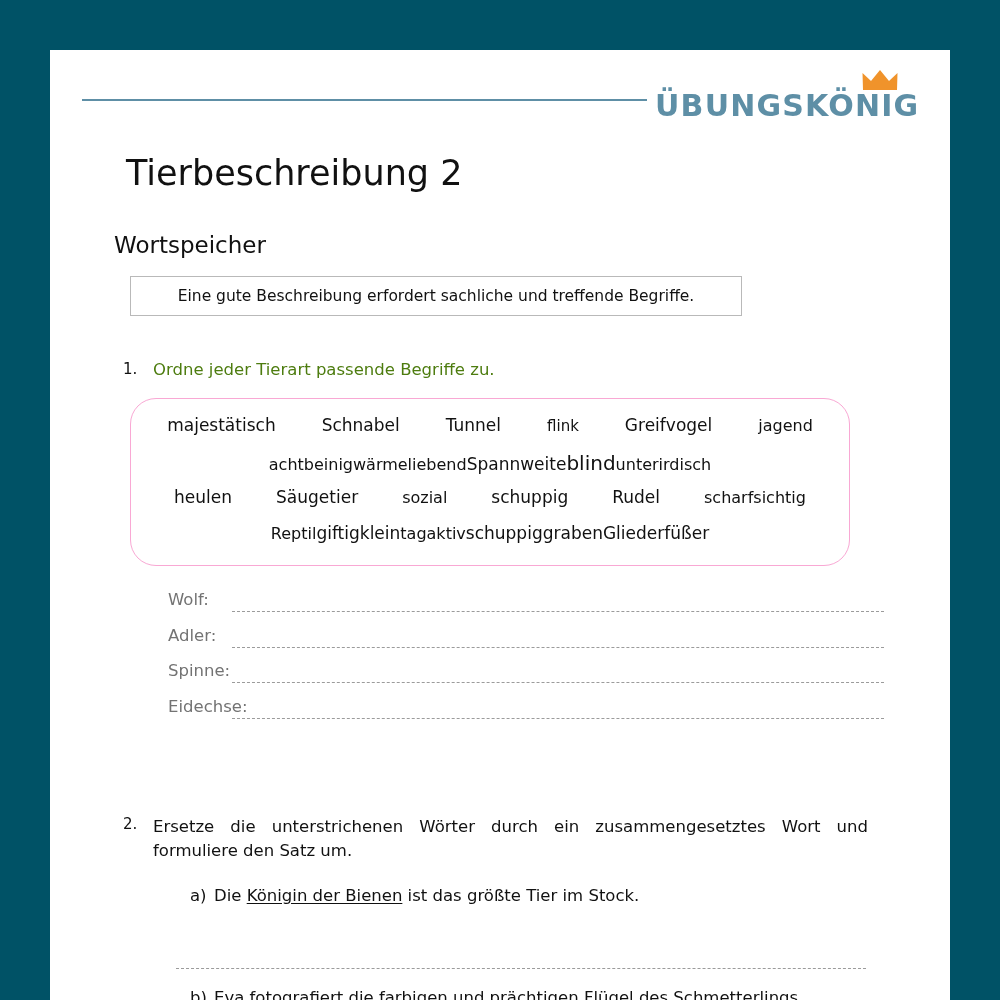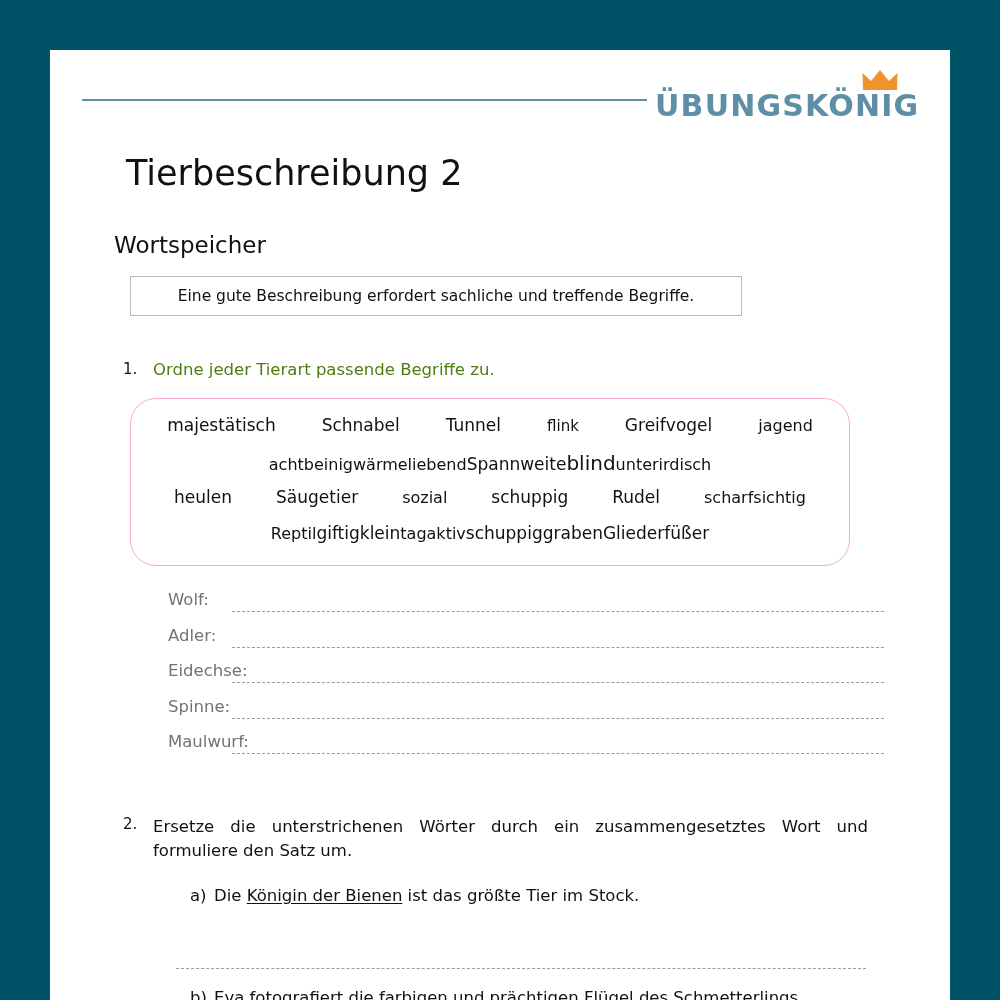--- a/index.html
+++ b/index.html
@@ -295,29 +295,25 @@
     <div class="ans-block" id="ans-block">
         <div class="ans-row">
           <span class="ans-label">Wolf:</span>
           <div class="ans-line"></div>
         </div>
         <div class="ans-row">
           <span class="ans-label">Adler:</span>
           <div class="ans-line"></div>
         </div>
         <div class="ans-row">
-          <span class="ans-label">Eidechse:</span>
-          <div class="ans-line"></div>
-        </div>
-        <div class="ans-row">
           <span class="ans-label">Spinne:</span>
           <div class="ans-line"></div>
         </div>
         <div class="ans-row">
-          <span class="ans-label">Maulwurf:</span>
+          <span class="ans-label">Eidechse:</span>
           <div class="ans-line"></div>
         </div>
       </div>
 
     <div class="task2">
       <span class="task-num">2.</span>
       <div class="task2-body">Ersetze die unterstrichenen Wörter durch ein zusammengesetztes Wort und formuliere den Satz um.</div>
     </div>
 
     <div id="subitems">

